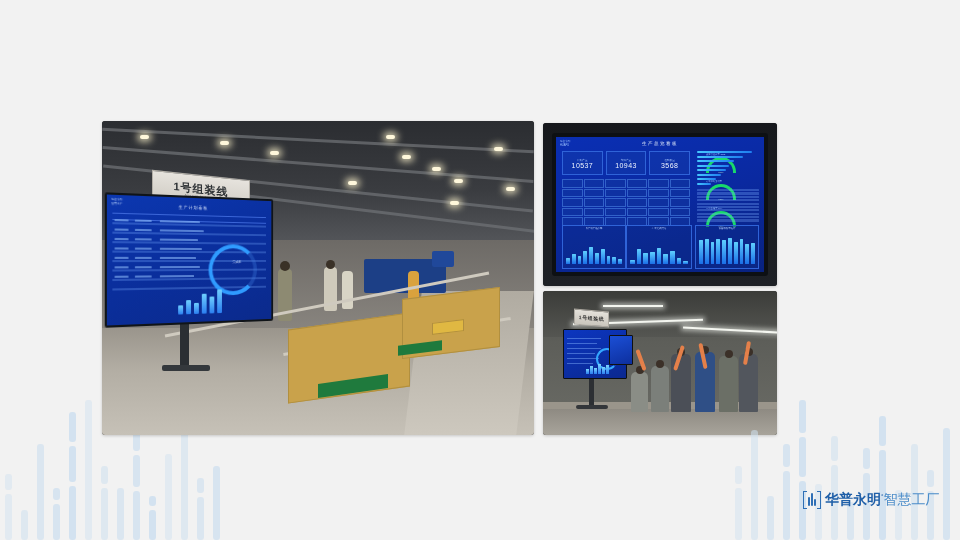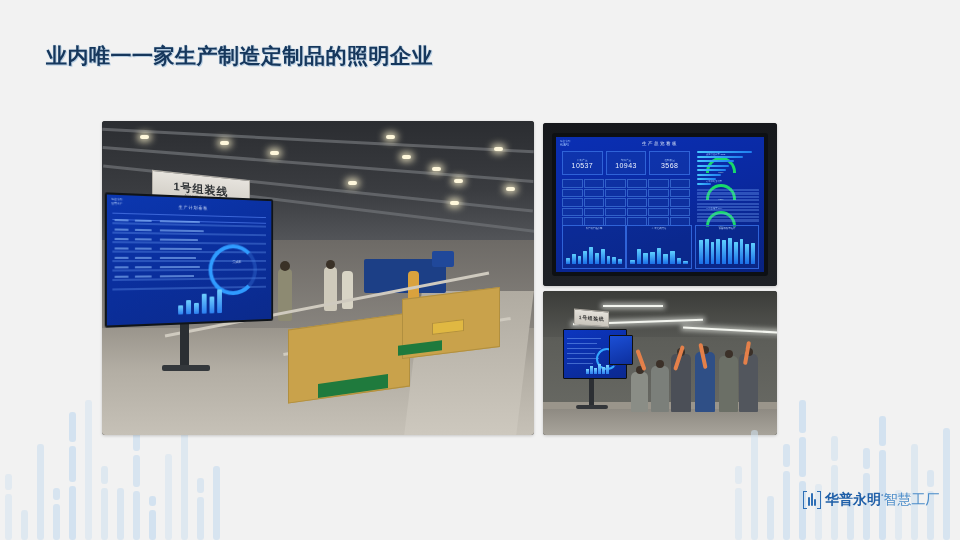--- a/index.html
+++ b/index.html
@@ -200,21 +200,20 @@
       </div>
       <div class="col">
         <div class="seg" style="height: 15px; opacity: 0.67;"></div>
         <div class="seg" style="height: 43px; opacity: 0.67;"></div>
       </div>
       <div class="col">
         <div class="seg" style="height: 74px; opacity: 0.78;"></div>
       </div>
     </div>
 
-  <div class="title">业内唯一一家生产制造定制品的照明企业</div>
 
   <div class="photo photo-main">
     <div class="f-ceiling"></div>
     <div class="f-mid"></div>
     <div class="f-floor"></div>
     <div class="f-aisle"></div>
 
     <div class="f-truss" style="left:0;top:18px;width:100%;transform:rotate(3deg);"></div>
     <div class="f-truss" style="left:0;top:42px;width:100%;transform:rotate(4.5deg);"></div>
     <div class="f-truss" style="left:0;top:66px;width:100%;transform:rotate(6deg);"></div>

